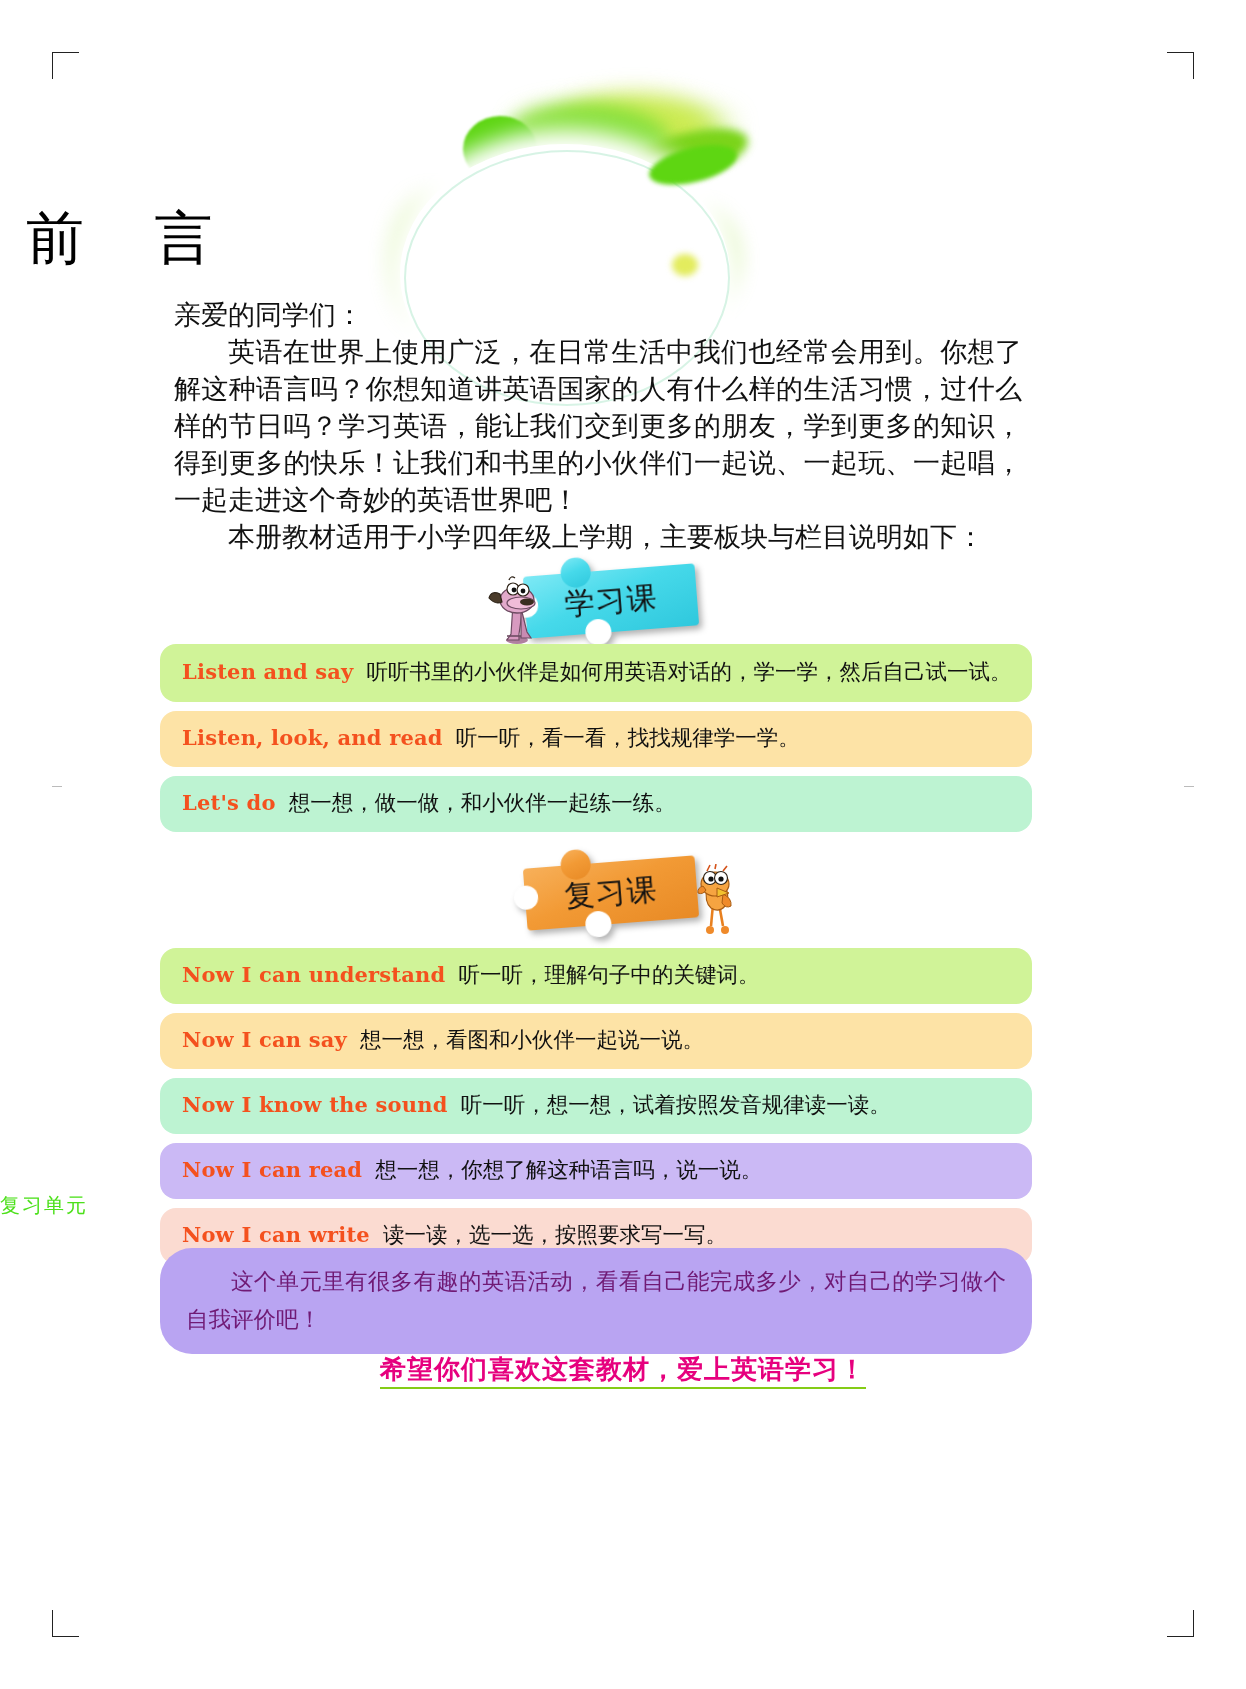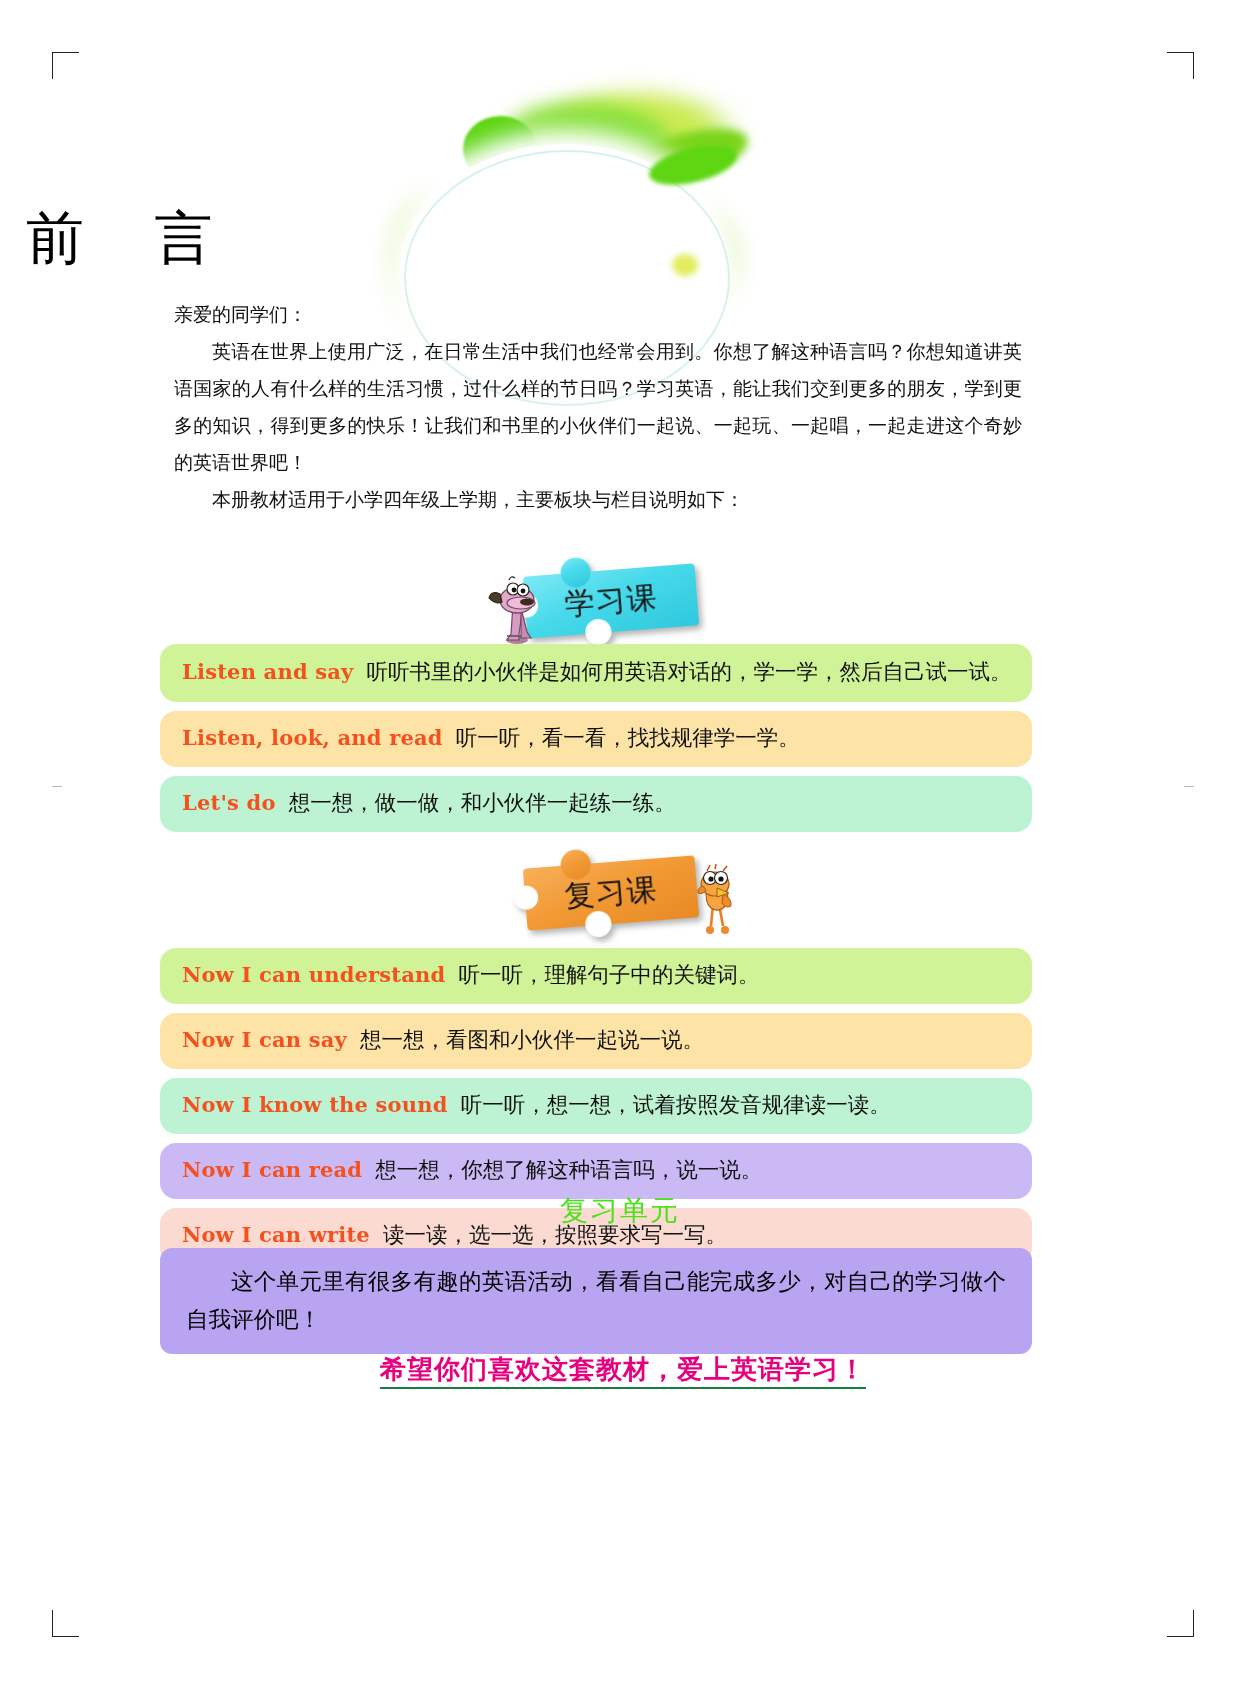--- a/index.html
+++ b/index.html
@@ -76,21 +76,21 @@
 
   
   .cn {
     font-family: "DejaVu Serif", "Liberation Serif", serif;
     color: #111;
   }
   #intro {
     position: absolute;
     left: 174px; top: 296px;
     width: 848px;
-    font-size: 19px;
+    font-size: 27px;
     line-height: 37px;
     text-align: justify;
     z-index: 9;
   }
   #intro p { margin: 0; }
   #intro p.indent { text-indent: 2em; }
 
   
   .badge-wrap {
     position: absolute;
@@ -184,55 +184,55 @@
     font-size: 21.5px;
     color: #111;
   }
   .bar.tall { line-height: 38px; }
 
   
   #review-unit-title {
     position: absolute;
     left: 0; top: 1192px;
     width: 1240px;
-    text-align: center;
+    text-align: left;
     font-family: "DejaVu Sans", sans-serif;
-    font-size: 28px;
+    font-size: 20px;
     color: #4ce01a;
     letter-spacing: 2px;
   }
   #review-unit-box {
     position: absolute;
     left: 160px; top: 1248px;
     width: 872px;
     box-sizing: border-box;
-    border-radius: 12px;
+    border-radius: 32px;
     padding: 14px 26px 16px 26px;
     font-family: "DejaVu Serif", "Liberation Serif", serif;
     font-size: 22.5px;
     line-height: 38px;
-    color: #000000;
+    color: #701a75;
     text-indent: 2em;
     text-align: justify;
   }
 
   
   #closing {
     position: absolute;
     left: 0; top: 1352px;
     width: 1246px;
     text-align: center;
     font-family: "DejaVu Sans", sans-serif;
     font-weight: 700;
     font-size: 26px;
     color: #e6007e;
     letter-spacing: 1px;
   }
   #closing span {
-    border-bottom: 2px solid #15803d;
+    border-bottom: 2px solid #84cc16;
     padding-bottom: 3px;
   }
 </style>
 </head>
 <body>
 
 <div id="page">
 
   <div class="crop tl"></div>
   <div class="crop tr"></div>

